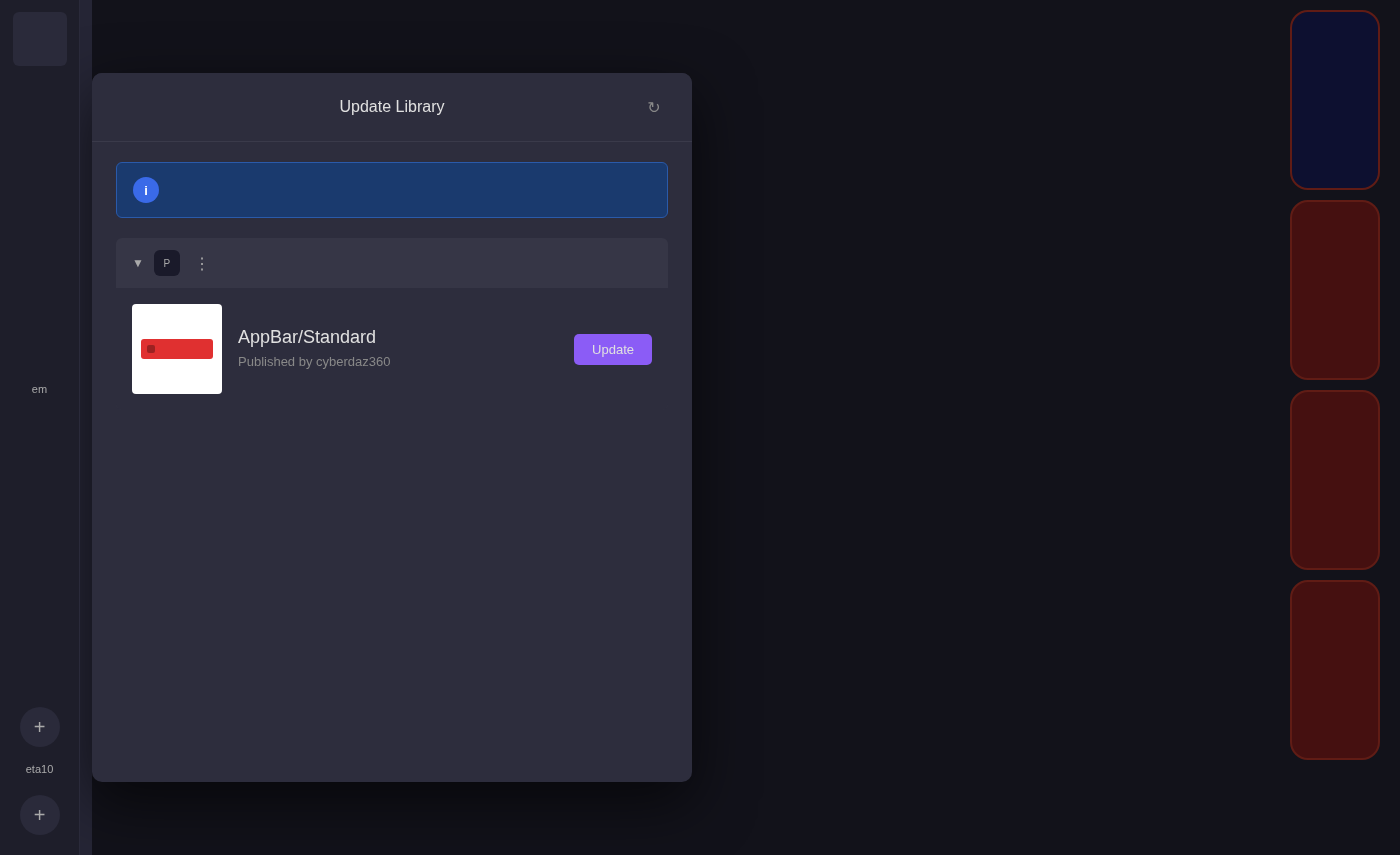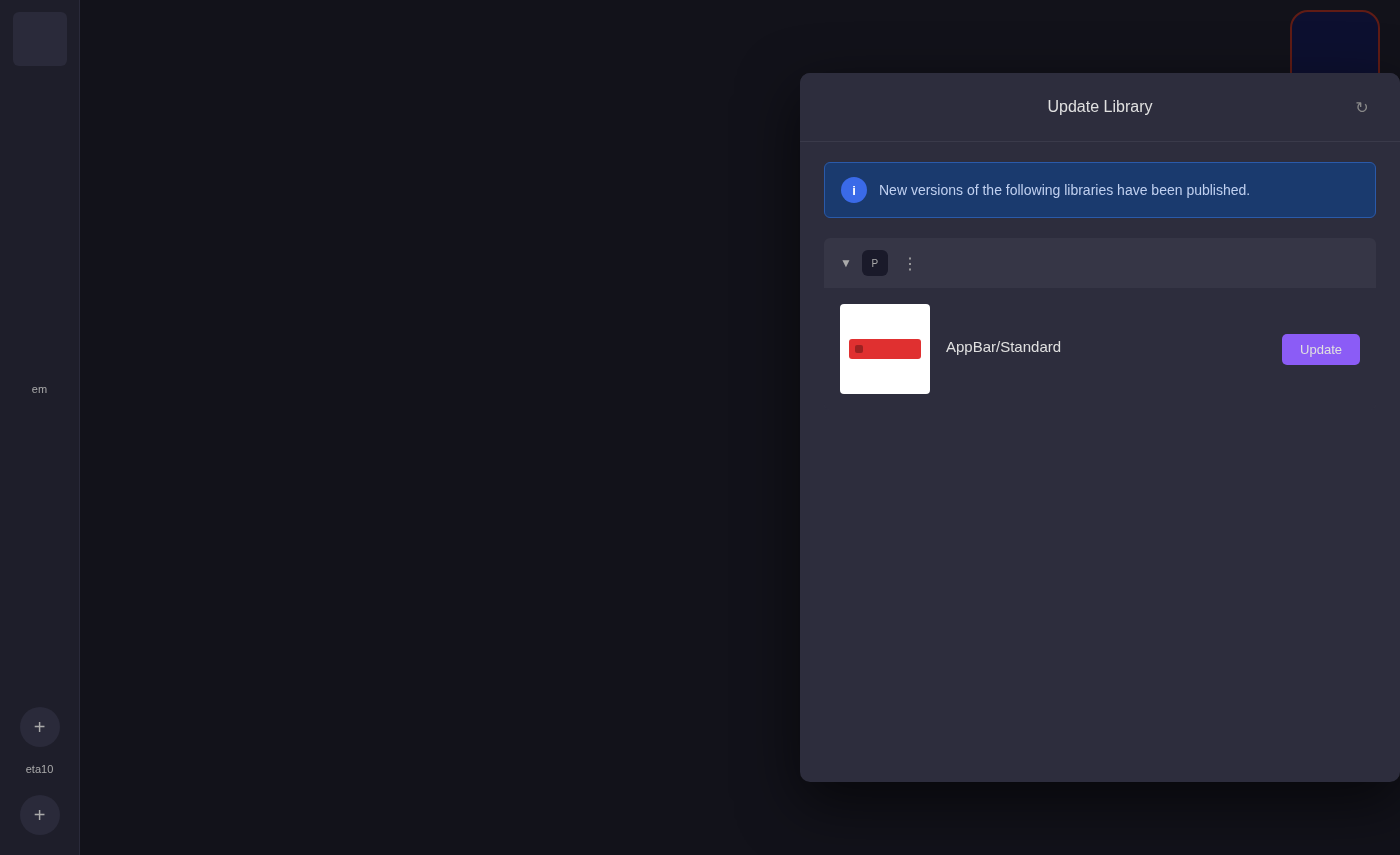--- a/index.html
+++ b/index.html
@@ -106,22 +106,23 @@
       border-color: #c0392b;
     }
 
     
     .overlay {
       position: absolute;
       inset: 0;
       background: rgba(0,0,0,0.5);
       display: flex;
       align-items: center;
-      justify-content: flex-end;
+      justify-content: flex-start;
       z-index: 100;
+      margin-left: 12px;
     }
 
     
     .modal {
       width: 600px;
       background: #2d2d3d;
       border-radius: 10px;
       overflow: hidden;
       box-shadow: 0 20px 60px rgba(0,0,0,0.6);
       display: flex;
@@ -281,21 +282,21 @@
       background: rgba(0,0,0,0.3);
       border-radius: 2px;
     }
 
     .component-info {
       flex: 1;
     }
 
     .component-name {
       color: #e0e0e0;
-      font-size: 15px;
+      font-size: 18px;
       font-weight: 500;
       margin-bottom: 6px;
     }
 
     .component-publisher {
       color: #888;
       font-size: 13px;
       margin-bottom: 2px;
     }
 
@@ -397,21 +398,20 @@
             <span>↻</span>
           </button>
         </div>
 
         <div class="modal-body">
 
           <div class="info-banner">
             <div class="info-icon">
               <span>i</span>
             </div>
-            <span class="info-text">New versions of the following libraries have been published.</span>
           </div>
 
           <div class="library-section">
 
             <div class="library-header">
               <span class="chevron-icon">▼</span>
               <div class="library-avatar">
                 <span>P</span>
               </div>
               <button class="library-more-btn">
@@ -420,20 +420,21 @@
             </div>
 
             <div class="component-item">
               <div class="component-thumbnail">
                 <div class="component-thumbnail-inner">
                   <div class="component-thumbnail-dot"></div>
                 </div>
               </div>
               <div class="component-info">
                 <div class="component-name">AppBar/Standard</div>
+                <div class="component-publisher">Published by cyberdaz360</div>
               </div>
               <button class="update-btn">Update</button>
             </div>
 
           </div>
 
         </div>
 
 
       </div>

